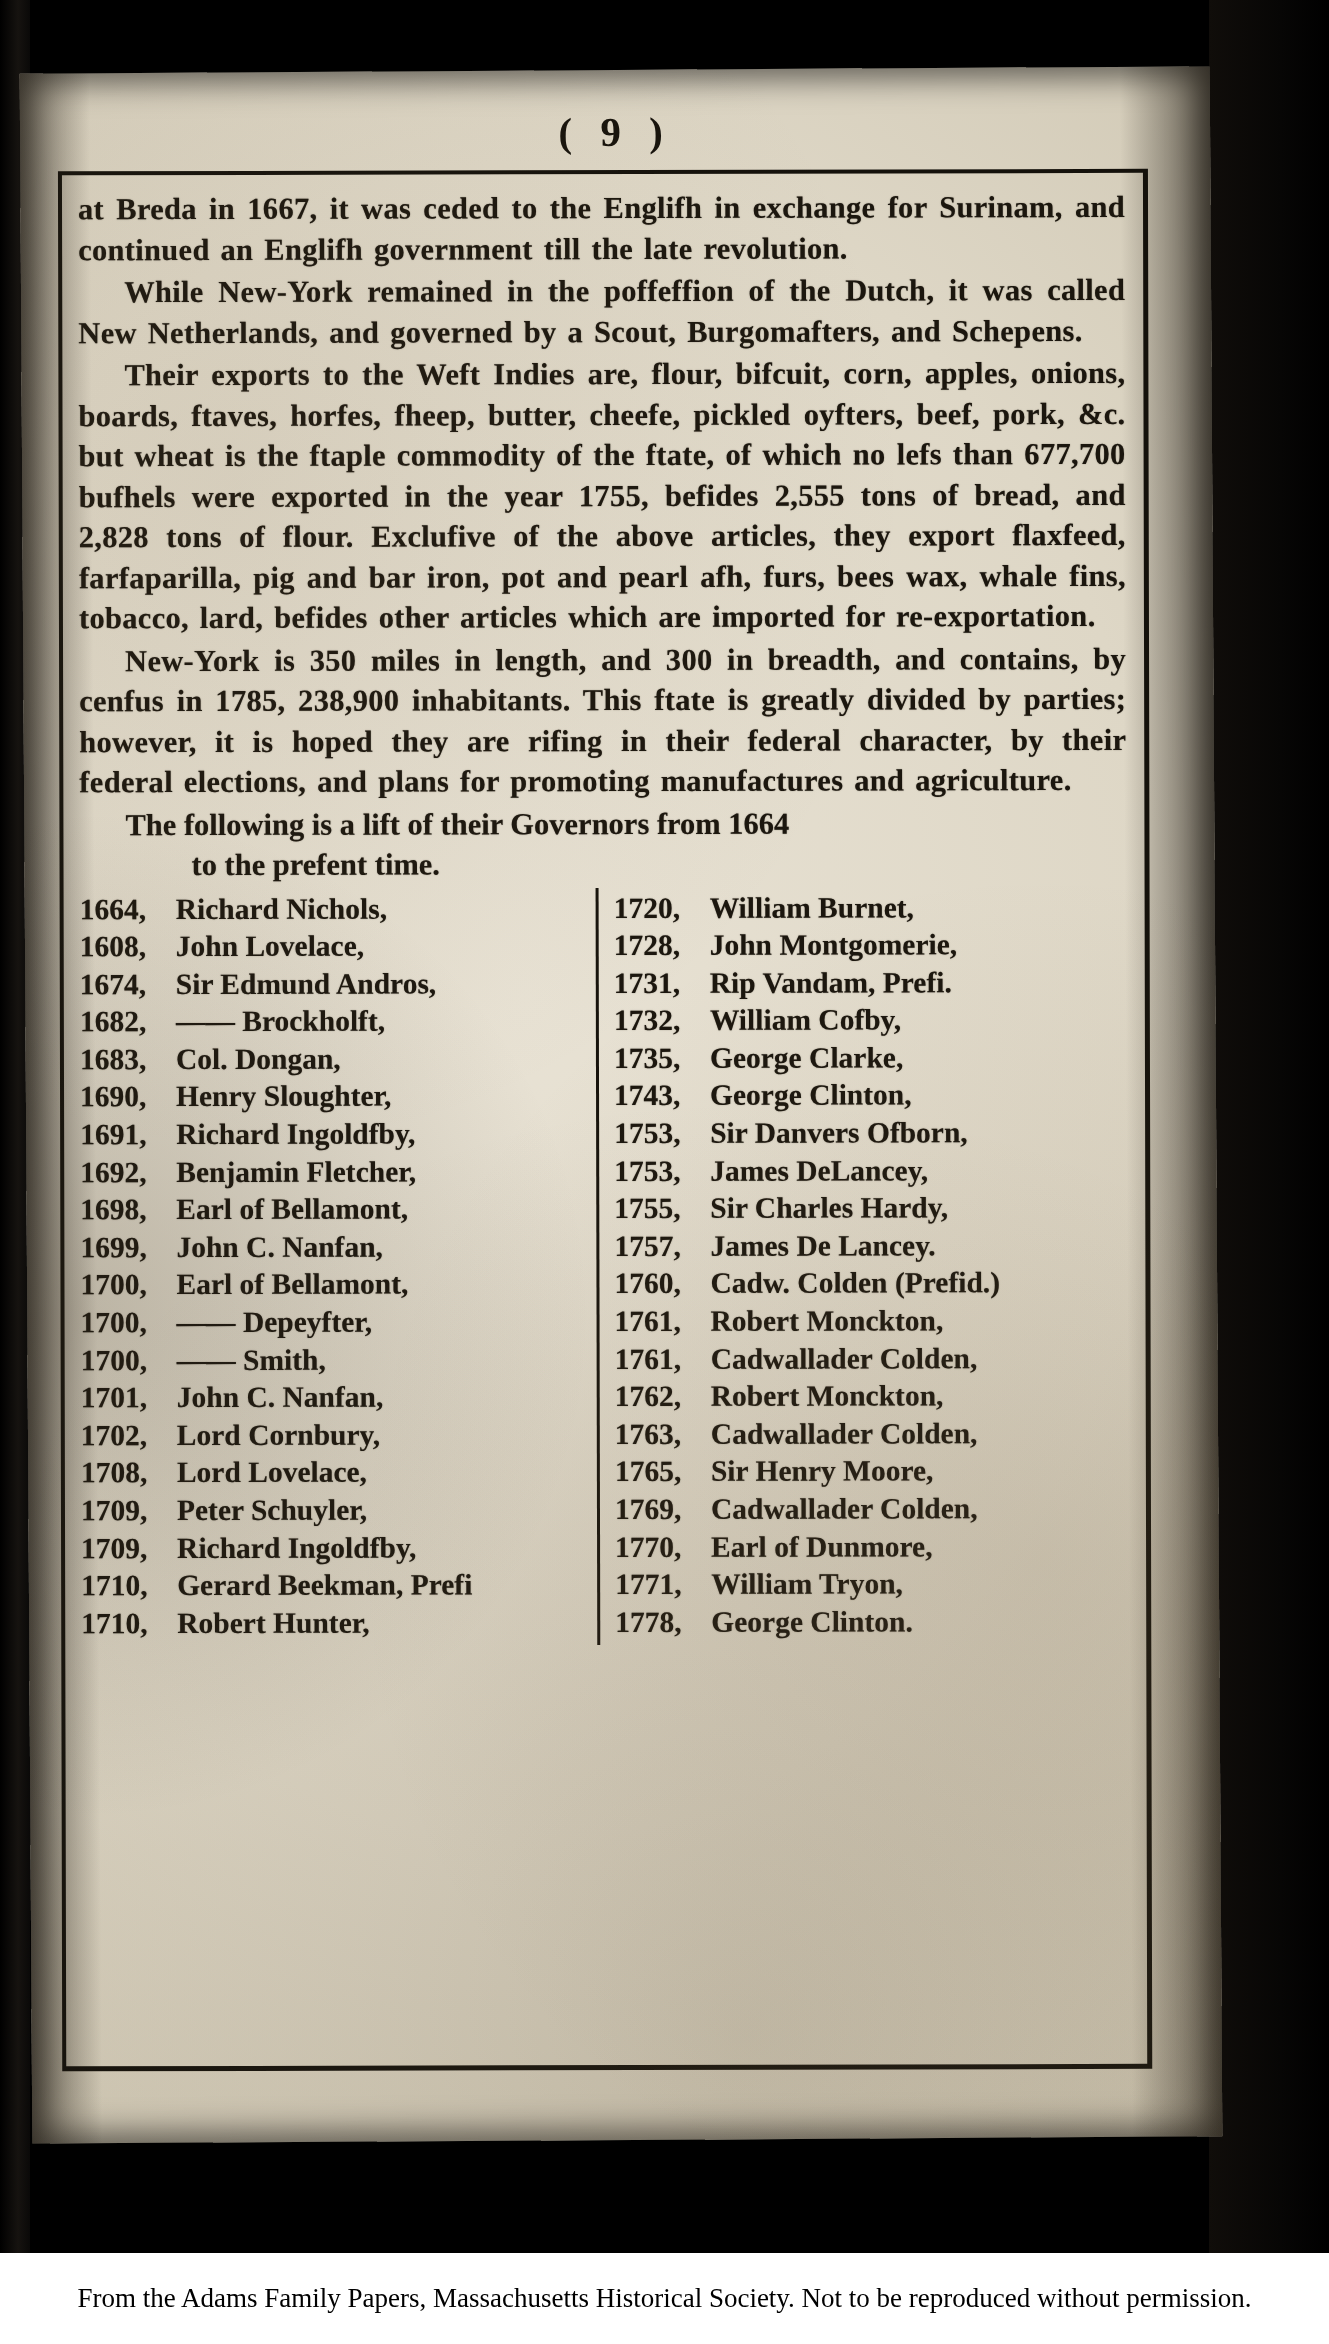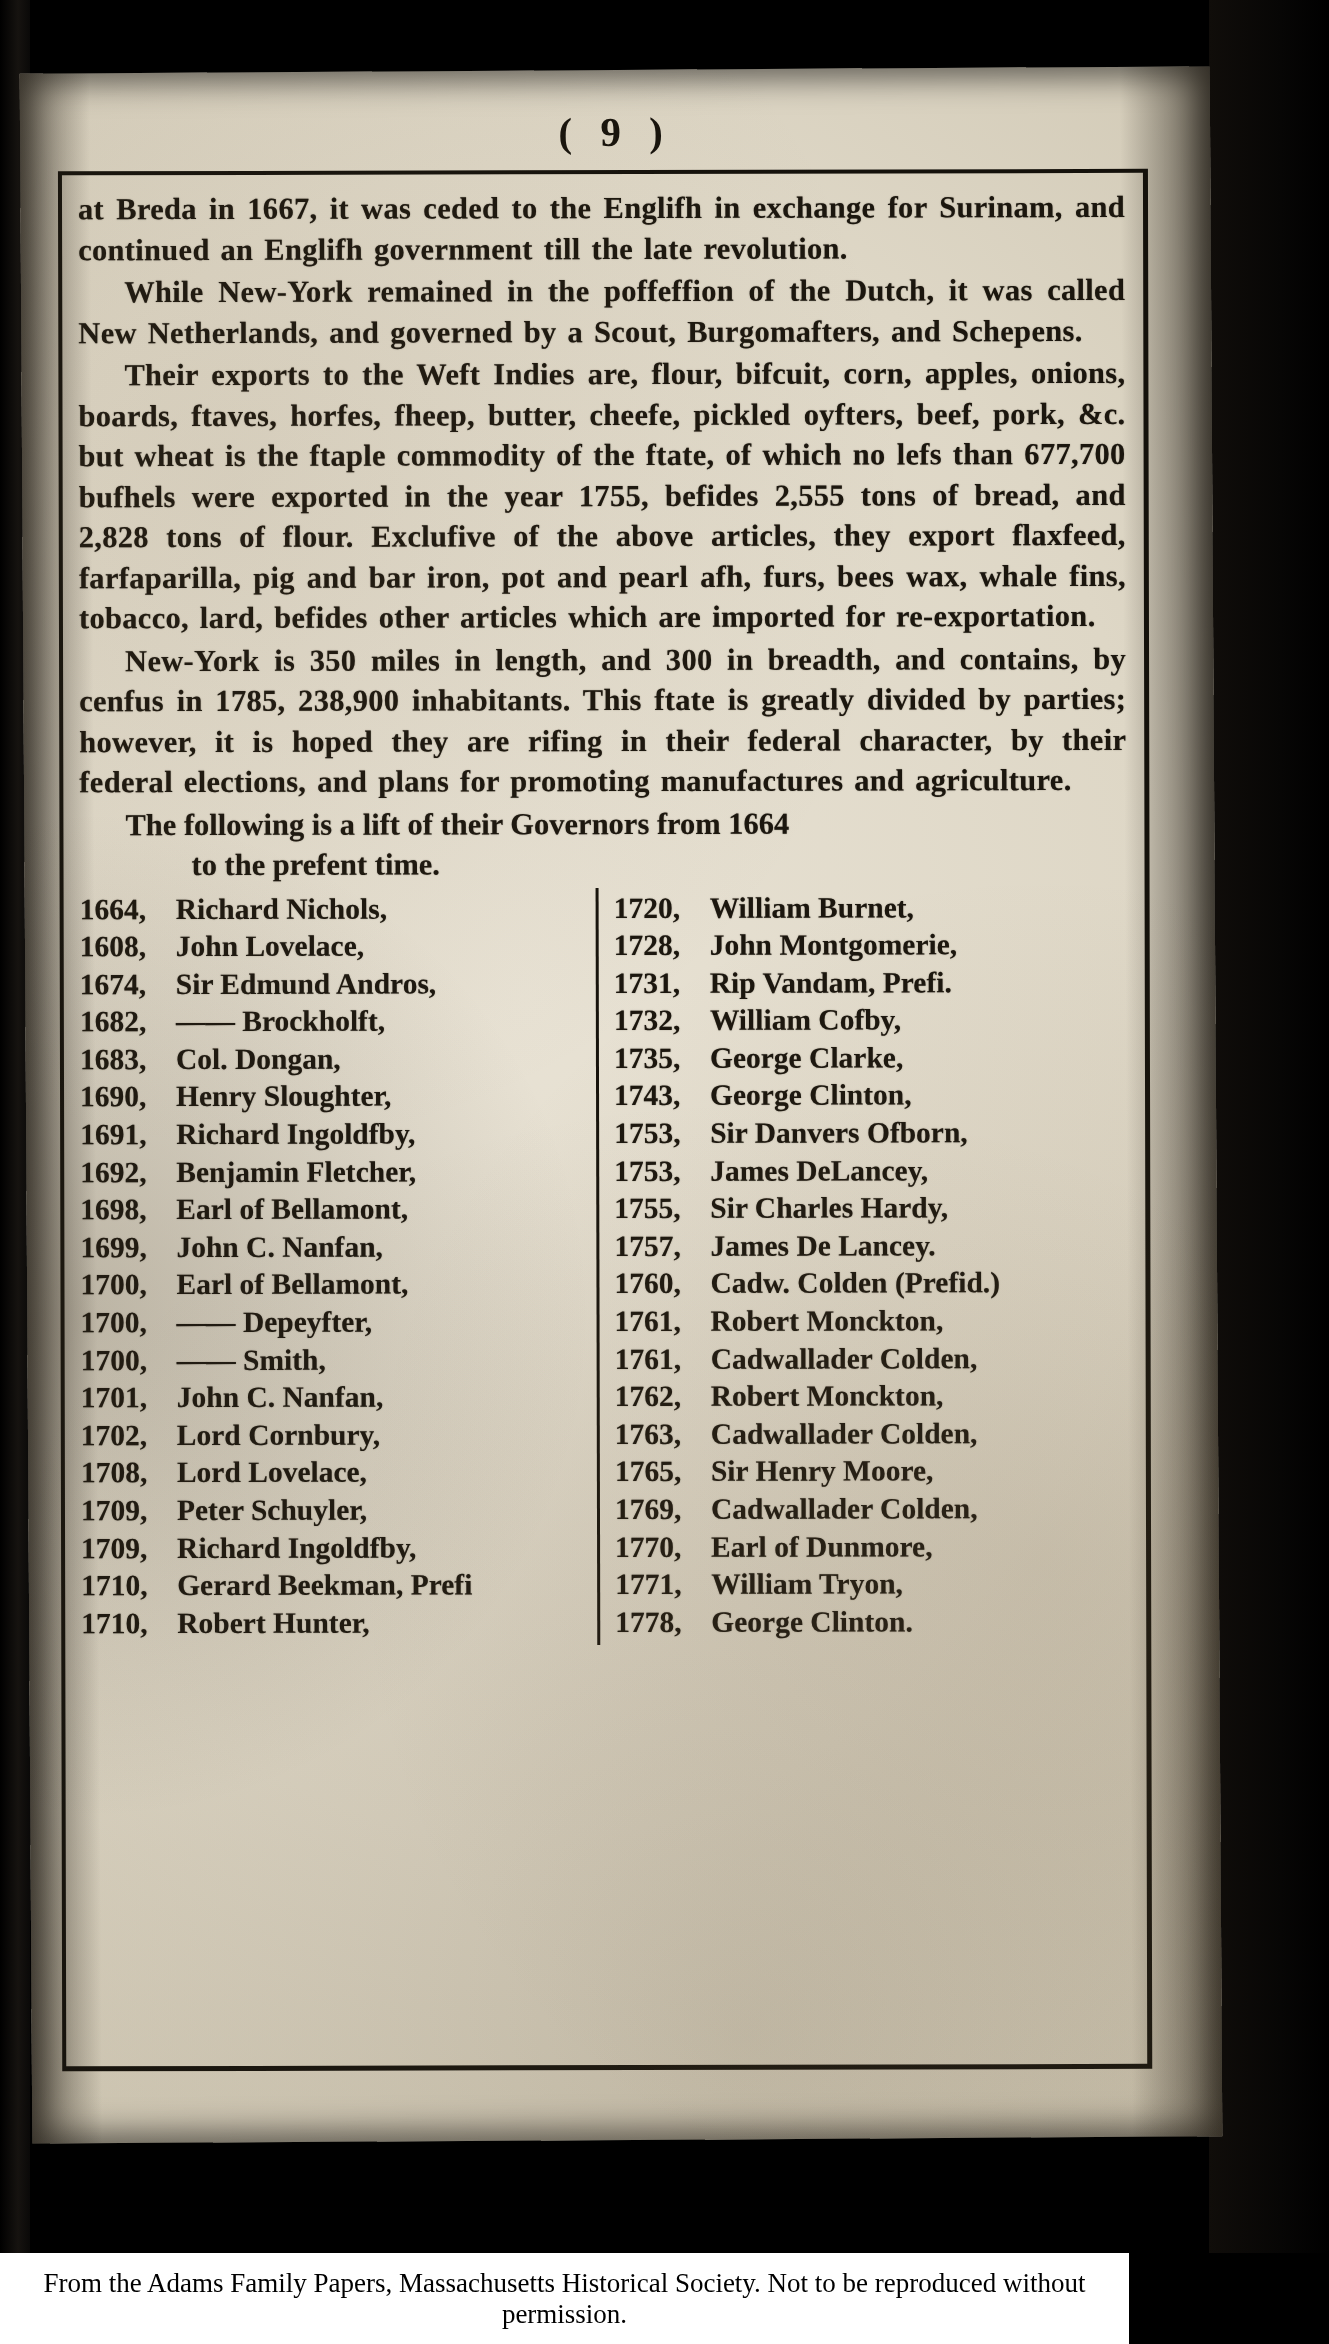--- a/index.html
+++ b/index.html
@@ -169,21 +169,21 @@
     text-shadow: 0 0 1.2px rgba(30,22,12,0.5);
   }
   .gov-year { display: inline-block; min-width: 96px; }
   .gov-name { }
 
   
   #credit-bar {
     position: absolute;
     left: 0;
     top: 2253px;
-    width: 1129px;
+    width: 1329px;
     height: 91px;
     background: #fff;
     color: #000;
     font-family: "Liberation Serif", serif;
     font-size: 27px;
     display: flex;
     align-items: center;
     justify-content: center;
     text-align: center;
   }

